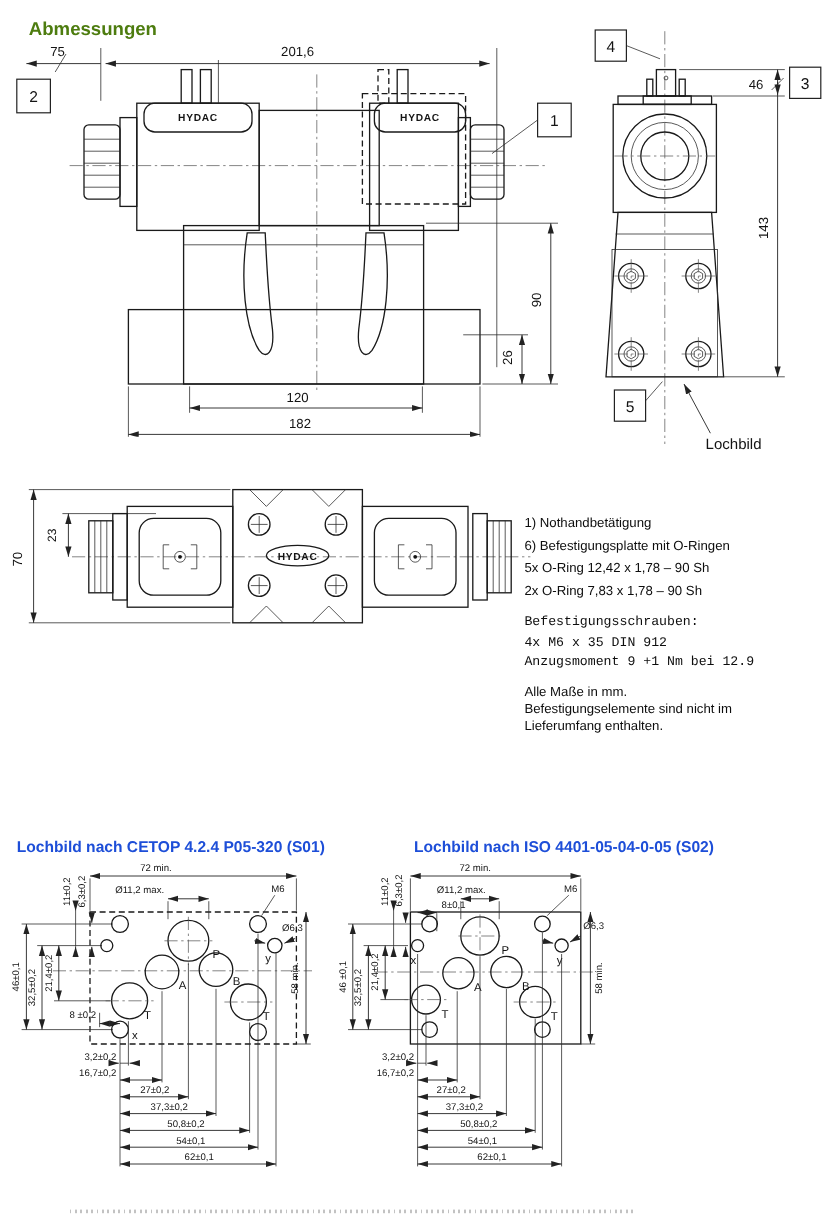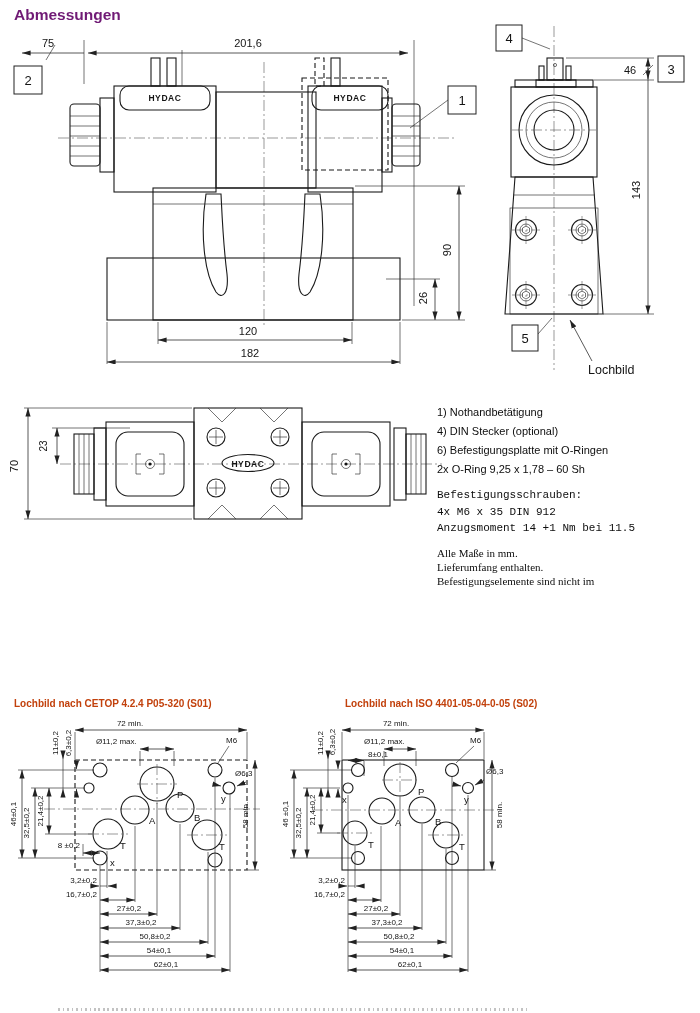--- a/index.html
+++ b/index.html
@@ -1,35 +1,35 @@
 <!DOCTYPE html>
 <html><head>
 <meta charset="utf-8">
 <style>
   html,body{margin:0;padding:0;}
   body{width:700px;height:1013px;background:#fff;position:relative;overflow:hidden;
        font-family:"Liberation Sans","DejaVu Sans",sans-serif;color:#111;}
   .abs{position:absolute;}
-  h1.pagetitle{font-size:15.5px;font-weight:bold;margin:0;color:#701a75;}
-  .sect-title{font-size:10px;font-weight:bold;color:#c2410c;white-space:nowrap;}
+  h1.pagetitle{font-size:15.5px;font-weight:bold;margin:10px;color:#4d7c0f;}
+  .sect-title{font-size:13px;font-weight:bold;color:#1d4ed8;white-space:nowrap;}
   svg{display:block;}
   svg text{font-family:"Liberation Sans","DejaVu Sans",sans-serif;fill:#141414;}
   .ln{stroke:#1a1a1a;stroke-width:1.1;fill:none;}
   .thin{stroke:#2a2a2a;stroke-width:.65;fill:none;}
   .dimline{stroke:#222;stroke-width:.75;fill:none;marker-start:url(#arw);marker-end:url(#arw);}
   .aend{stroke:#222;stroke-width:.75;fill:none;marker-end:url(#arw);}
   .cl{stroke:#555;stroke-width:.6;fill:none;stroke-dasharray:11 3 2 3;}
   .dash{stroke-dasharray:5 3;}
   .fs11{font-size:11px;} .fs10{font-size:10px;} .fs8{font-size:8px;} .fs9{font-size:9.5px;}
   .callout-box{stroke:#222;stroke-width:1;fill:#fff;}
   .callout-num{font-size:13px;}
   .brandtxt{font-size:8.5px;font-weight:bold;letter-spacing:.6px;}
-  .notes{font-size:11px;line-height:19px;color:#0d0d0d;}
+  .notes{font-size:11px;line-height:19px;color:#0d0d0d;margin-top:24px;}
   .notes .blk2{line-height:16.5px;margin-top:8px;font-family:Liberation Mono, monospace;}
-  .notes .blk3{line-height:14px;margin-top:9px;font-family:Liberation Serif, serif;}
+  .notes .blk3{line-height:14px;margin-top:9px;}
   .cropline{height:3px;background:repeating-linear-gradient(90deg,#9a9a9a 0 1.5px,transparent 1.5px 4.5px);opacity:.6;}
 </style>
 </head>
 <body>
 
 <svg width="0" height="0" class="abs" style="left:0;top:0" aria-hidden="true">
   <defs>
     <marker id="arw" markerWidth="9" markerHeight="7" refX="8.6" refY="3" orient="auto-start-reverse" markerUnits="userSpaceOnUse">
       <path d="M0,0.4 L8.6,3 L0,5.6 Z" fill="#222"></path>
     </marker>
@@ -256,32 +256,32 @@
         <line class="thin" x1="273" y1="100" x2="287" y2="100"></line>
         <line class="thin" x1="280" y1="93" x2="280" y2="107"></line>
       </g>
     <ellipse class="ln" cx="248" cy="75" rx="26" ry="8.5"></ellipse>
     <text class="brandtxt" x="248" y="78.5" text-anchor="middle">HYDAC</text>
   </g>
 </svg>
 
 <div class="notes abs" style="left:437px;top:403px;width:260px">
   <div>1) Nothandbetätigung</div>
-  <div>4) DIN Stecker (optional)</div>
   <div>6) Befestigungsplatte mit O-Ringen</div>
-  <div>2x O-Ring 9,25 x 1,78 – 60 Sh</div>
+  <div>5x O-Ring 12,42 x 1,78 – 90 Sh</div>
+  <div>2x O-Ring 7,83 x 1,78 – 90 Sh</div>
   <div class="blk2">
     <div>Befestigungsschrauben:</div>
     <div>4x M6 x 35 DIN 912</div>
-    <div>Anzugsmoment 14 +1 Nm bei 11.5</div>
+    <div>Anzugsmoment 9 +1 Nm bei 12.9</div>
   </div>
   <div class="blk3">
     <div>Alle Maße in mm.</div>
+    <div>Befestigungselemente sind nicht im</div>
     <div>Lieferumfang enthalten.</div>
-    <div>Befestigungselemente sind nicht im</div>
   </div>
 </div>
 
 <div class="sect-title abs" style="left:14px;top:698px">Lochbild nach CETOP 4.2.4 P05-320 (S01)</div>
 <div class="sect-title abs" style="left:345px;top:698px">Lochbild nach ISO 4401-05-04-0-05 (S02)</div>
 
 <svg class="abs" style="left:8px;top:716px" width="330" height="270" viewBox="0 0 330 270">
 
   <rect class="ln dash" x="67" y="44" width="172" height="110"></rect>
   <line class="cl" x1="36" y1="93" x2="252" y2="93"></line>

